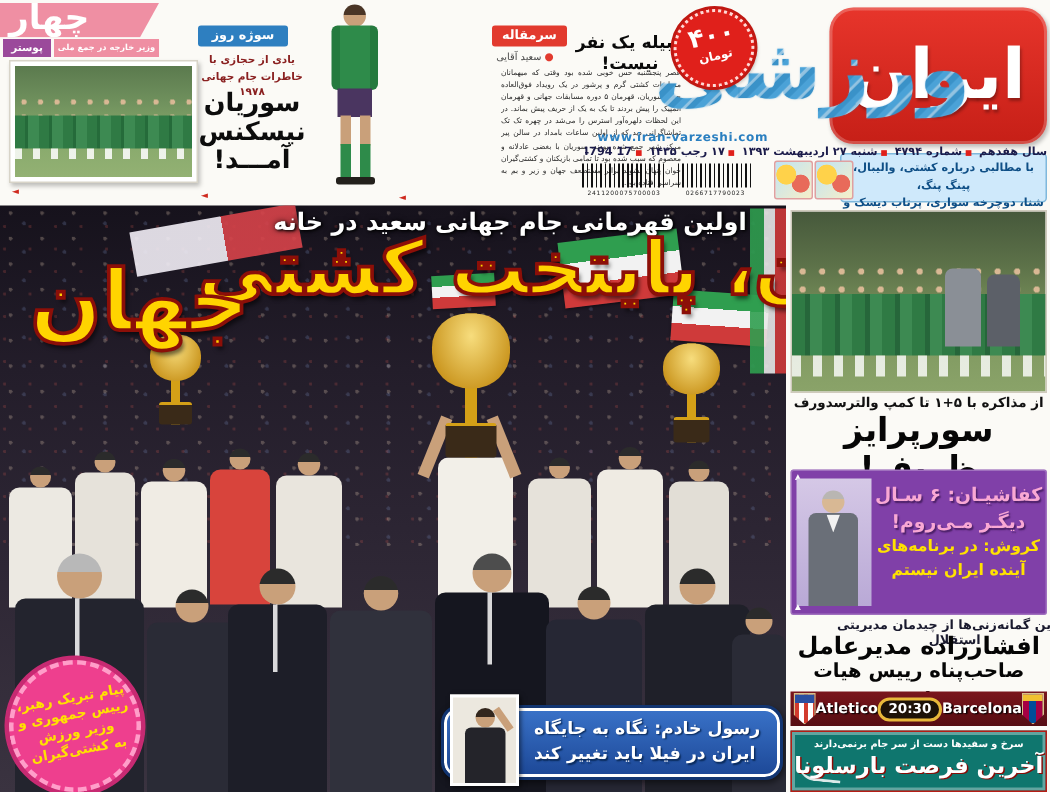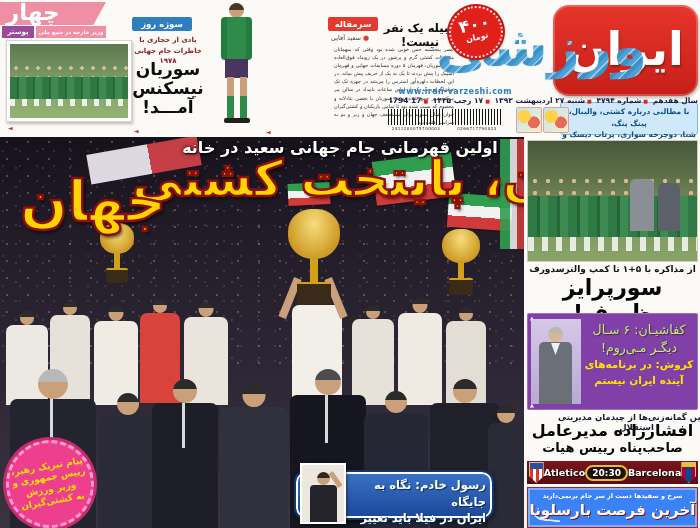--- a/index.html
+++ b/index.html
@@ -136,24 +136,24 @@
   .hl { color:#ffd400; font-weight:bold; white-space:nowrap;
     -webkit-text-stroke:2.5px #8c0f08; text-shadow:2px 3px 3px rgba(0,0,0,.55); }
   .hl1 { left:132px; top:13px; font-size:50px; }
   .hl2 { left:20px; top:32px; font-size:56px; }
 
   .starburst { left:6px; top:303px; width:88px; height:88px; border-radius:50%;
     background:#ee3f8e; border:3px dashed #ff9ec9; box-shadow:0 0 0 3px #c72a72;
     transform:rotate(-10deg); color:#ffe200; font-weight:bold; font-size:9px; line-height:1.3;
     text-align:center; display:flex; flex-direction:column; justify-content:center; }
 
-  .khadem { left:294px; top:333px; width:200px; height:50px; border-radius:12px;
+  .khadem { left:294px; top:333px; width:228px; height:50px; border-radius:12px;
     background:linear-gradient(180deg,#3a73c9,#1c4796); border:2px solid #123571;
     box-shadow:inset 0 0 0 2px #fff,1px 2px 4px rgba(0,0,0,.5);
-    color:#fff; font-weight:bold; font-size:11.5px; line-height:1.45; text-align:right;
+    color:#fff; font-weight:bold; font-size:11.5px; line-height:1.45; text-align:left;
     padding:5px 6px 0 60px; text-shadow:1px 1px 1px #0a2a5a; }
   .khadem-photo { left:300px; top:326px; width:46px; height:61px; background:#ece8df;
     border:2px solid #fff; box-shadow:1px 1px 3px rgba(0,0,0,.5); z-index:4; overflow:hidden; }
   .kh-head { position:absolute; left:15px; top:7px; width:13px; height:13px; border-radius:50%;
     background:linear-gradient(180deg,#33271d 45%,#c9a07a 45%); }
   .kh-body { position:absolute; left:8px; top:20px; width:27px; height:37px; background:#24242a; border-radius:4px 4px 0 0; }
   .kh-arm { position:absolute; left:31px; top:6px; width:5px; height:17px; background:#c9a07a; transform:rotate(-35deg); }
 
   
   .zarif-photo { left:527px; top:140px; width:171px; height:122px; border:1px solid #cfcabc; overflow:hidden;
@@ -175,21 +175,21 @@
   .purple-box { left:527px; top:313px; width:171px; height:97px; background:#8040a8;
     border-radius:2px; box-shadow:inset 0 0 0 1px rgba(255,255,255,.25); overflow:hidden; }
   .pb-photo { position:absolute; left:4px; top:6px; width:50px; height:85px;
     background:linear-gradient(180deg,#d5c8e6,#b9a9d6); }
   .pb-head { position:absolute; left:17px; top:8px; width:15px; height:15px; border-radius:50%;
     background:linear-gradient(180deg,#b9b6b2 40%,#d8b894 40%); }
   .pb-body { position:absolute; left:8px; top:23px; width:33px; height:62px; background:#6a6f78; border-radius:5px 5px 0 0; }
   .pb-shirt { position:absolute; left:20px; top:24px; width:9px; height:12px; background:#f2f2f2;
     clip-path:polygon(0 0,100% 0,50% 100%); }
   .pb-text { position:absolute; left:56px; right:3px; top:8px; text-align:center; line-height:1.4; }
-  .pb-white { color:#bef264; font-size:12.5px; font-weight:normal; text-shadow:1px 1px 1px #4a1f66; }
+  .pb-white { color:#f9a8d4; font-size:12.5px; font-weight:bold; text-shadow:1px 1px 1px #4a1f66; }
   .pb-yellow { color:#ffe200; font-size:10.5px; font-weight:bold; margin-top:1px; }
   .pb-corner { position:absolute; color:#fff; font-size:5px; }
   .pc1 { left:3px; top:2px; } .pc2 { left:3px; bottom:2px; }
 
   .est-kicker { left:551px; top:412px; width:171px; text-align:center; color:#1a1a2e;
     font-size:8.5px; font-weight:bold; }
   .est-h1 { left:527px; top:421px; width:171px; text-align:center; color:#050505;
     font-size:16px; font-weight:bold; }
   .est-h2 { left:527px; top:440px; width:171px; text-align:center; color:#050505;
     font-size:13px; font-weight:bold; }
@@ -200,21 +200,21 @@
   .crest { width:19px; height:21px; border:1px solid #d8c08a;
     clip-path:polygon(0 0,100% 0,100% 68%,50% 100%,0 68%); }
   .crest-atm { background:linear-gradient(180deg,#2a4fa0 0 30%,transparent 30%),
     repeating-linear-gradient(90deg,#d23b2e 0 3px,#fff 3px 6px); }
   .crest-bar { background:linear-gradient(180deg,#f0c030 0 22%,transparent 22%),
     linear-gradient(90deg,#a50044 0 33%,#004d98 33% 66%,#a50044 66%); }
   .team-name { color:#fff; font-size:9.5px; font-weight:bold; text-shadow:1px 1px 1px #000; }
   .time-pill { background:#1d1208; border:2px solid #e8b83a; border-radius:9px; color:#fff;
     font-size:9px; font-weight:bold; line-height:12px; padding:0 5px; height:16px; }
 
-  .barca-box { left:527px; top:487px; width:171px; height:41px; background:#3b82f6;
+  .barca-box { left:527px; top:487px; width:171px; height:41px; background:#0f766e;
     border:1px solid #b51d15; box-shadow:inset 0 0 0 2px rgba(255,255,255,.35); overflow:hidden; }
   .barca-kicker { margin-top:4px; text-align:center; color:#fff; font-size:6.5px; font-weight:bold; }
   .barca-headline { margin-top:1px; text-align:center; color:#fff; font-size:15px; font-weight:bold;
     text-shadow:1px 1px 0 #8a0b06; }
   .swoosh { position:absolute; left:3px; top:20px; width:30px; height:13px;
     border-bottom:2px solid #fff; border-radius:0 0 0 14px; transform:rotate(6deg); opacity:.85; }
 </style>
 </head>
 <body>
 

